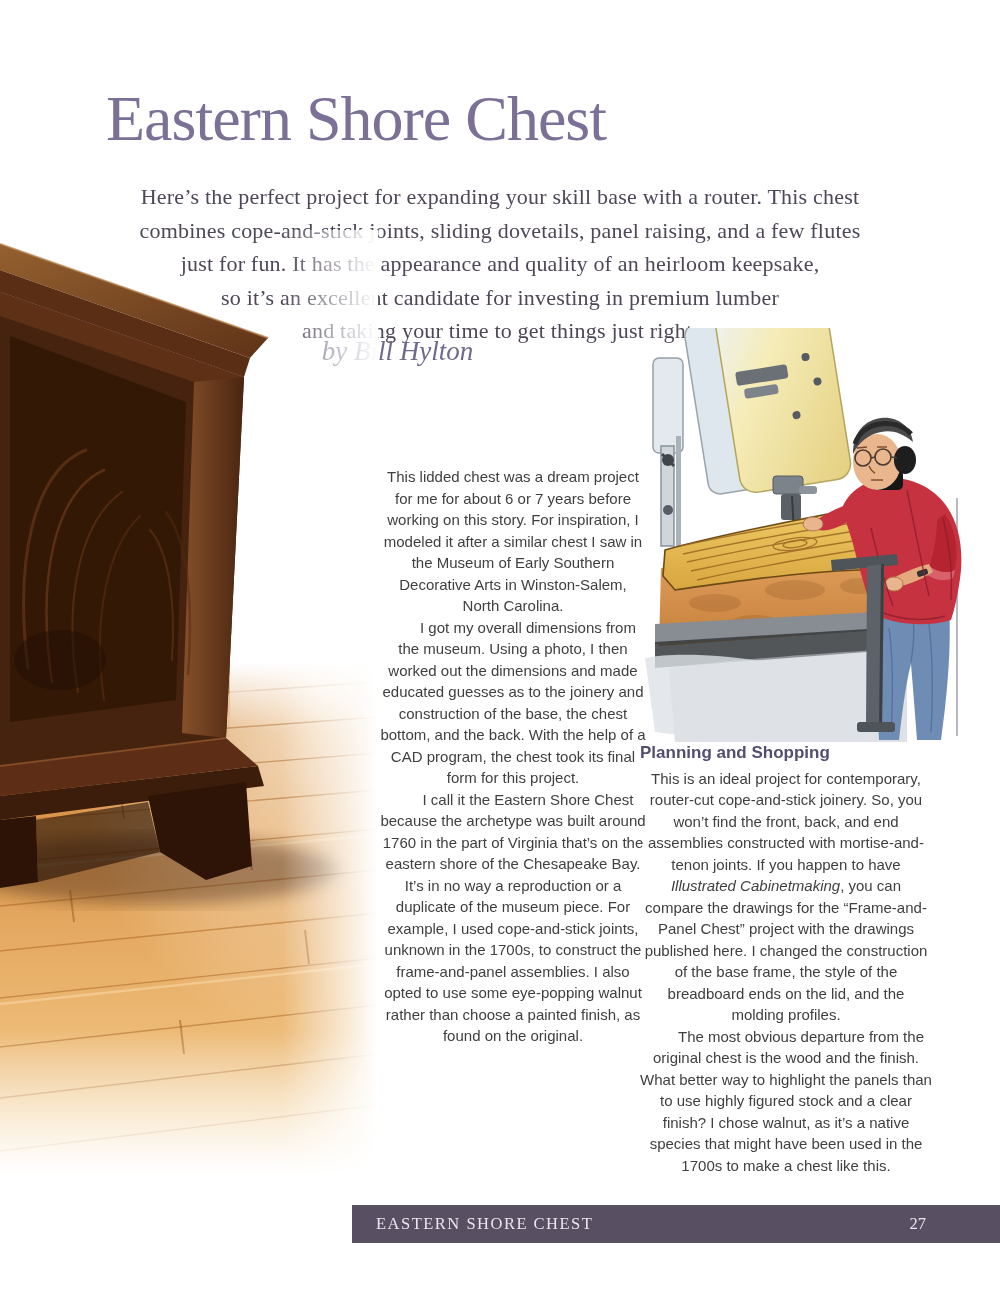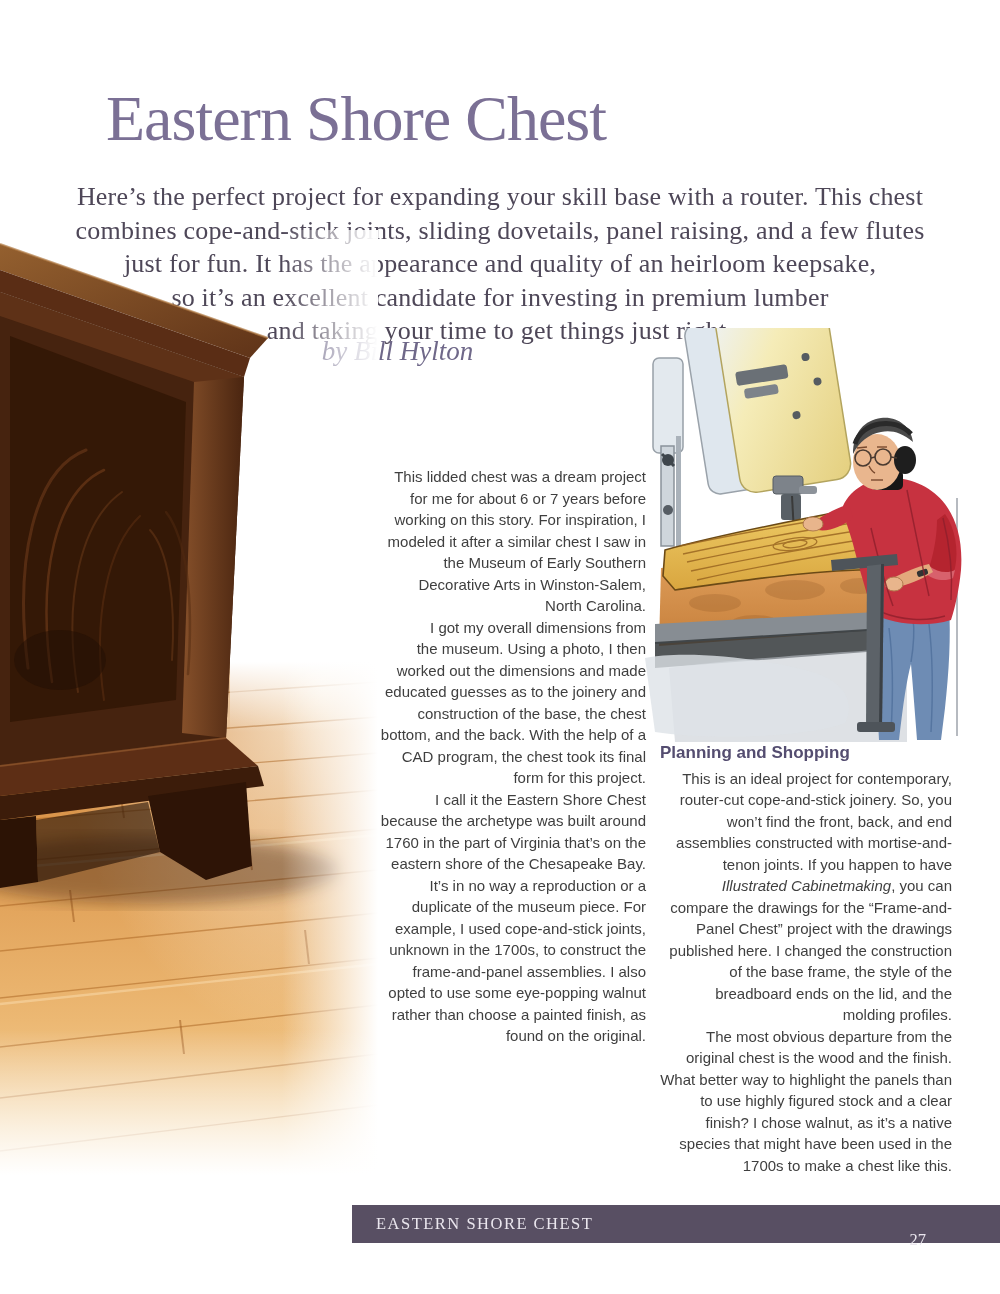--- a/index.html
+++ b/index.html
@@ -7,50 +7,50 @@
     width:1000px;height:1294px;position:relative;background:#ffffff;
     font-family:"Liberation Sans",sans-serif;overflow:hidden;
   }
   .title{
     position:absolute;left:106px;top:82px;margin:0;
     font-family:"Liberation Serif",serif;font-weight:normal;
     font-size:64px;letter-spacing:-1px;color:var(--c-title,#7b7095);
   }
   .intro{
     position:absolute;left:70px;top:180px;width:860px;
-    font-family:"Liberation Serif",serif;font-size:26px;line-height:33.5px;
+    font-family:"Liberation Serif",serif;font-size:22px;line-height:33.5px;
     color:var(--c-intro_text,#4e4758);text-align:center;letter-spacing:.2px;
   }
   .byline{
     position:absolute;left:0;top:336px;width:795px;text-align:center;
     font-family:"Liberation Serif",serif;font-style:italic;
     font-size:27px;color:var(--c-byline,#6f6889);
   }
   .photo{position:absolute;left:0;top:230px;width:378px;height:945px;}
   .illustration{position:absolute;left:645px;top:328px;width:330px;height:414px;}
   .col{position:absolute;font-size:15px;line-height:21.5px;color:var(--c-body_text,#3f3f3f);}
   .col1{left:380px;top:466px;width:266px;}
-  .col2{left:660px;top:742px;width:292px;}
-  .body-p{margin:0;text-align:right;}
+  .col2{left:640px;top:742px;width:292px;}
+  .body-p{margin:0;text-align:center;}
   .body-p.indent{text-indent:30px;}
   .subhead{
     margin:0 0 4px 0;font-size:17px;font-weight:bold;
     color:var(--c-heading,#544d70);
   }
   .footer{
     position:absolute;left:352px;top:1205px;width:648px;height:38px;
     background:var(--c-footer_bar,#584f63);
   }
   .footer-label{
     position:absolute;left:24px;top:0;line-height:38px;
     font-family:"Liberation Serif",serif;font-size:16.5px;letter-spacing:1.5px;
     color:var(--c-footer_text,#eae6ee);
   }
   .footer-page{
-    position:absolute;right:74px;top:16px;line-height:38px;
+    position:absolute;right:74px;top:0;line-height:38px;
     font-family:"Liberation Serif",serif;font-size:16.5px;
     color:var(--c-footer_text,#eae6ee);
     text-align:right;
   }
   svg{display:block;width:100%;height:100%;}
 </style>
 </head>
 <body>
 
 <div class="page">

